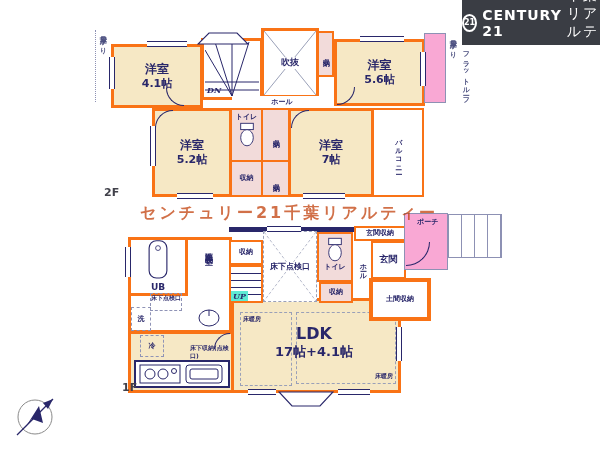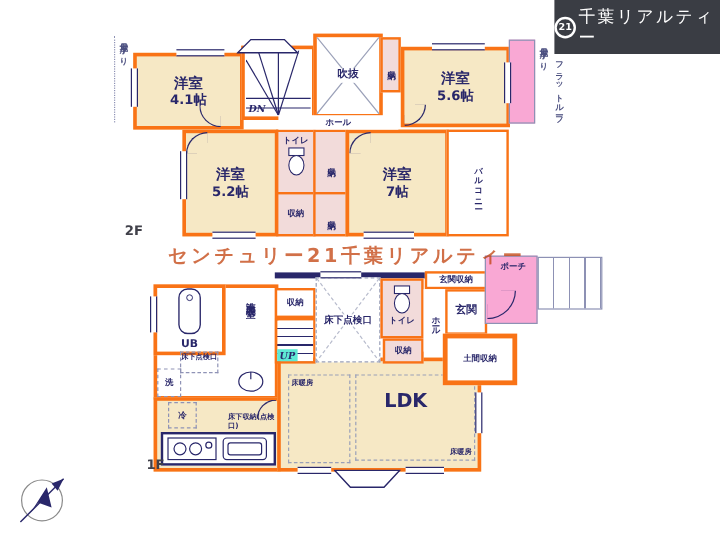--- a/index.html
+++ b/index.html
@@ -168,22 +168,23 @@
   </svg>
 </div>
 
 <div class="room cream" style="left:231px;top:298px;width:170px;height:95px"></div>
 <div class="dash" style="left:240px;top:312px;width:52px;height:74px;border-color:#9aa0b8">
   <span class="heatlbl" style="left:2px;top:2px">床暖房</span>
 </div>
 <div class="dash" style="left:296px;top:312px;width:100px;height:72px;border-color:#9aa0b8">
   <span class="heatlbl" style="right:2px;bottom:2px">床暖房</span>
 </div>
-<div class="abs" style="left:252px;top:324px;width:104px;text-align:right;z-index:5">
+<div class="abs" style="left:262px;top:324px;width:104px;text-align:center;z-index:5">
   <div class="lbl f16">LDK</div>
+  <div class="lbl f13">17帖+4.1帖</div>
 </div>
 
 <div class="wall" style="left:229px;top:227px;width:130px;height:5px"></div>
 
 <div class="room white b2" style="left:229px;top:240px;width:34px;height:25px">
   <div class="lbl f7">収納</div>
 </div>
 <div class="room white b2 treads" style="left:229px;top:265px;width:34px;height:38px"></div>
 <div class="abs lbl f8 ital" style="left:231px;top:291px;background:#5eead4;padding:0 2px;z-index:5">UP</div>
 
@@ -241,15 +242,16 @@
 <svg class="abs" style="left:12px;top:392px" width="46" height="50" viewBox="0 0 46 50">
   <circle cx="23" cy="25" r="17" fill="none" stroke="#8a8a8a" stroke-width="1"></circle>
   <line x1="5" y1="43" x2="41" y2="7" stroke="#29276a" stroke-width="1.2"></line>
   <polygon points="41,7 31,11 36,17" fill="#29276a"></polygon>
   <polygon points="13,36 27,14 31,31 20,27" fill="#29276a"></polygon>
 </svg>
 
 <div id="logo">
   <div class="row">
     <div class="badge">21</div>
+    <div class="brand">CENTURY 21</div>
   </div>
   <div class="sub">千葉リアルティー</div>
 </div>
 
 </body></html>

